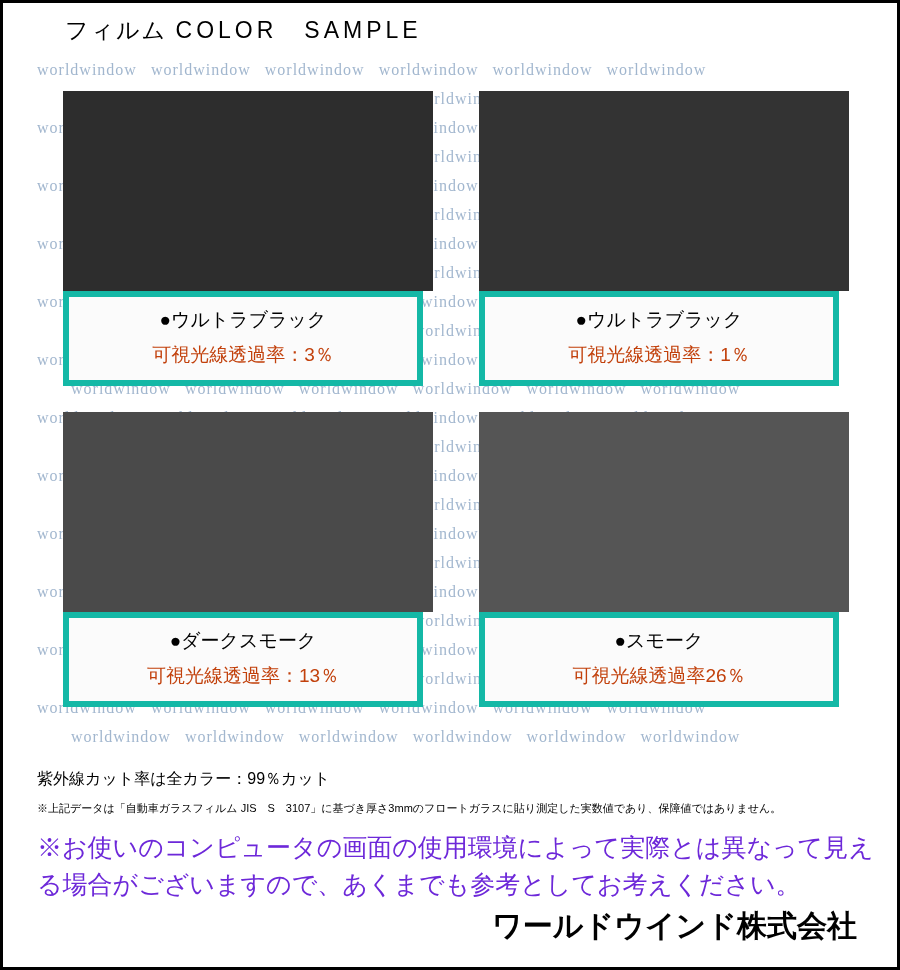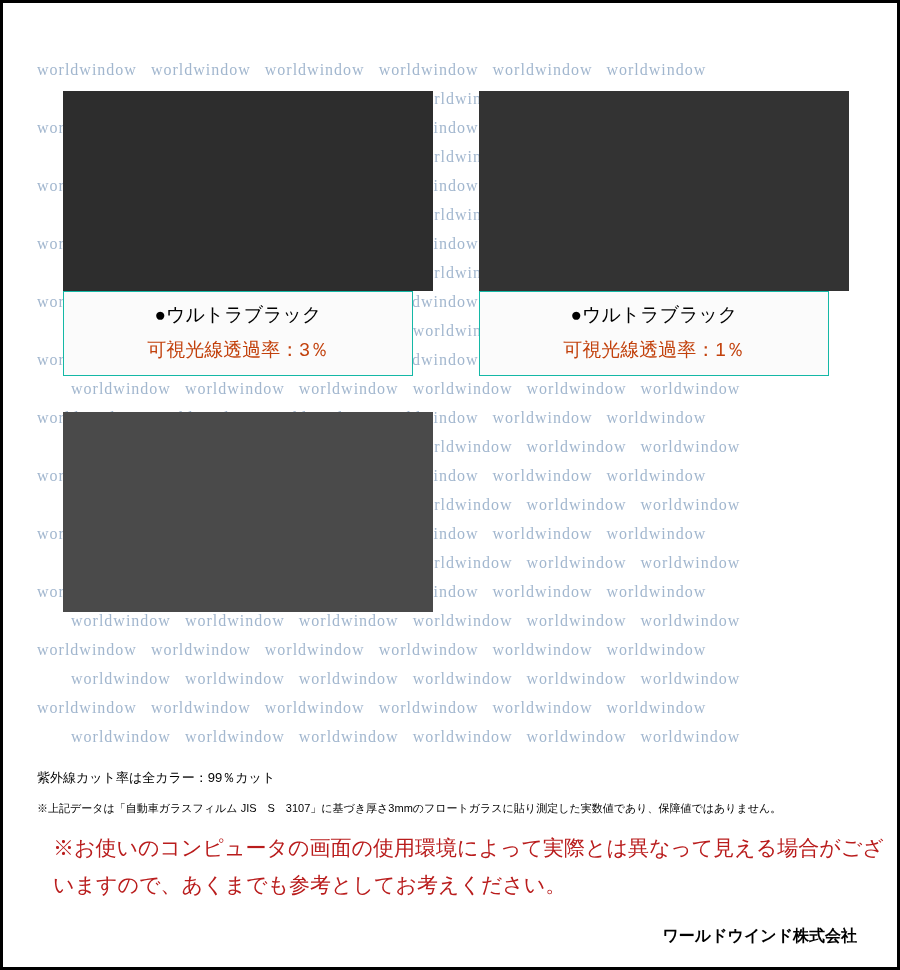--- a/index.html
+++ b/index.html
@@ -78,21 +78,21 @@
   .swatch {
     width: 370px;
     height: 200px;
   }
   .cell.c0 .swatch, .cell.c2 .swatch { margin-left: 0px; }
   .cell.c1 .swatch, .cell.c3 .swatch { margin-left: 0px; }
 
   .label-box {
     width: 348px;
     background: #fbfbfb;
-    border: 1px solid #14b8a6;
+    border: 6px solid #14b8a6;
     padding: 10px 0 12px 0;
     margin-top: 0px;
     text-align: center;
   }
   .label-name {
     font-size: 19px;
     color: #000;
     margin-bottom: 9px;
     white-space: nowrap;
   }
@@ -100,55 +100,58 @@
     font-size: 19px;
     color: #c2410c;
     white-space: nowrap;
   }
 
   
   .uv-line {
     position: absolute;
     left: 34px;
     top: 766px;
-    font-size: 13px;
+    font-size: 16px;
     color: #000;
   }
   .note-small {
     position: absolute;
     left: 34px;
     top: 798px;
     font-size: 11px;
     color: #000;
     white-space: nowrap;
   }
   .note-big {
     position: absolute;
     left: 34px;
     top: 826px;
     width: 840px;
-    font-size: 21px;
+    font-size: 25px;
     line-height: 37px;
-    color: #b91c1c;
-    margin-left: 16px;
+    color: #6d28d9;
   }
   .company {
     position: absolute;
     right: 40px;
     bottom: 20px;
-    font-size: 16px;
+    font-size: 30px;
     font-weight: bold;
     color: #000;
   }
 </style>
 </head>
 <body>
 
 <div class="page">
 
+  <div class="title">
+    <span>フィルム</span>
+    <span class="lat">COLOR　SAMPLE</span>
+  </div>
 
   <div class="wm-area" id="wm-area">
       <div class="wm-row" style="color: rgb(157, 179, 204); margin-left: 0px;"><span>worldwindow</span><span>worldwindow</span><span>worldwindow</span><span>worldwindow</span><span>worldwindow</span><span>worldwindow</span></div>
       <div class="wm-row" style="color: rgb(157, 179, 204); margin-left: 34px;"><span>worldwindow</span><span>worldwindow</span><span>worldwindow</span><span>worldwindow</span><span>worldwindow</span><span>worldwindow</span></div>
       <div class="wm-row" style="color: rgb(157, 179, 204); margin-left: 0px;"><span>worldwindow</span><span>worldwindow</span><span>worldwindow</span><span>worldwindow</span><span>worldwindow</span><span>worldwindow</span></div>
       <div class="wm-row" style="color: rgb(157, 179, 204); margin-left: 34px;"><span>worldwindow</span><span>worldwindow</span><span>worldwindow</span><span>worldwindow</span><span>worldwindow</span><span>worldwindow</span></div>
       <div class="wm-row" style="color: rgb(157, 179, 204); margin-left: 0px;"><span>worldwindow</span><span>worldwindow</span><span>worldwindow</span><span>worldwindow</span><span>worldwindow</span><span>worldwindow</span></div>
       <div class="wm-row" style="color: rgb(157, 179, 204); margin-left: 34px;"><span>worldwindow</span><span>worldwindow</span><span>worldwindow</span><span>worldwindow</span><span>worldwindow</span><span>worldwindow</span></div>
       <div class="wm-row" style="color: rgb(157, 179, 204); margin-left: 0px;"><span>worldwindow</span><span>worldwindow</span><span>worldwindow</span><span>worldwindow</span><span>worldwindow</span><span>worldwindow</span></div>
       <div class="wm-row" style="color: rgb(157, 179, 204); margin-left: 34px;"><span>worldwindow</span><span>worldwindow</span><span>worldwindow</span><span>worldwindow</span><span>worldwindow</span><span>worldwindow</span></div>
@@ -183,22 +186,33 @@
     <div class="cell c1">
       <div class="swatch" id="sw1" style="background: rgb(51, 51, 51);"></div>
       <div class="label-box">
         <div class="label-name">●ウルトラブラック</div>
         <div class="label-value">可視光線透過率：1％</div>
       </div>
     </div>
 
     <div class="cell c2">
       <div class="swatch" id="sw2" style="background: rgb(74, 74, 74);"></div>
-    </div>
-
+      <div class="label-box">
+        <div class="label-name">●ダークスモーク</div>
+        <div class="label-value">可視光線透過率：13％</div>
+      </div>
+    </div>
+
+    <div class="cell c3">
+      <div class="swatch" id="sw3" style="background: rgb(85, 85, 85);"></div>
+      <div class="label-box">
+        <div class="label-name">●スモーク</div>
+        <div class="label-value">可視光線透過率26％</div>
+      </div>
+    </div>
 
   </div>
 
   <div class="uv-line">紫外線カット率は全カラー：99％カット</div>
   <div class="note-small">※上記データは「自動車ガラスフィルム JIS　S　3107」に基づき厚さ3mmのフロートガラスに貼り測定した実数値であり、保障値ではありません。</div>
   <div class="note-big">※お使いのコンピュータの画面の使用環境によって実際とは異なって見える場合がございますので、あくまでも参考としてお考えください。</div>
   <div class="company">ワールドウインド株式会社</div>
 
 </div>
 

